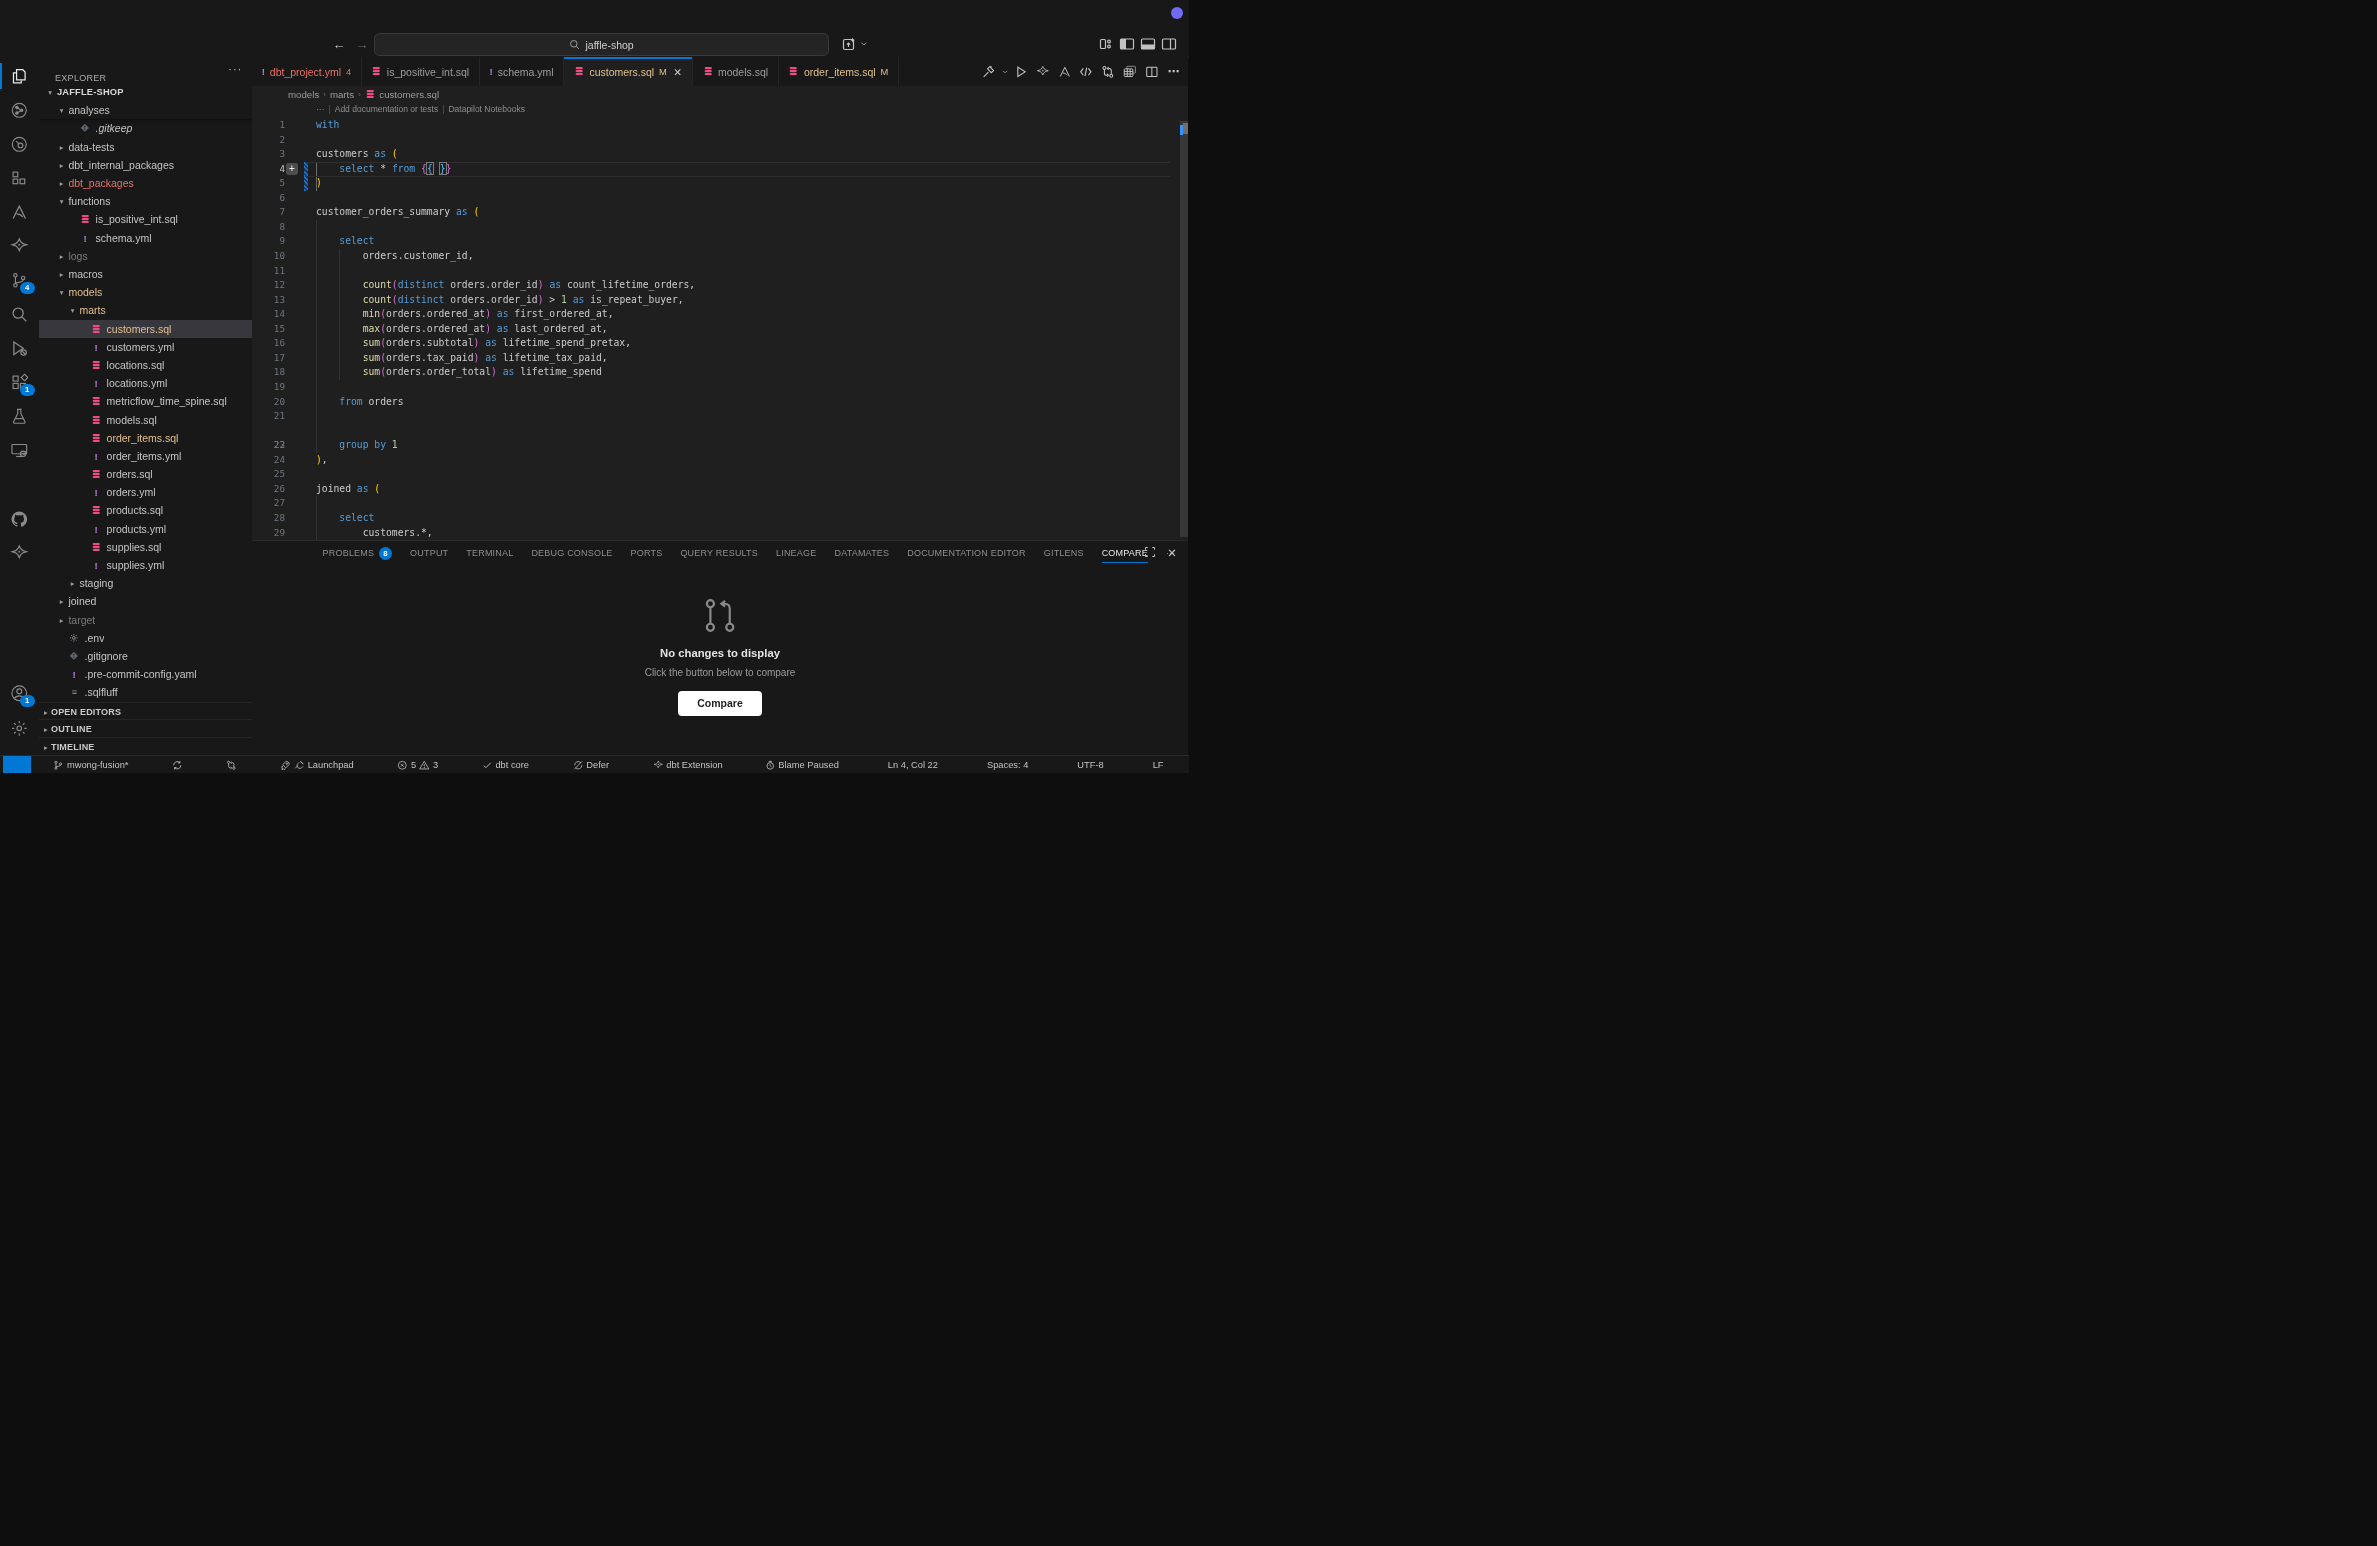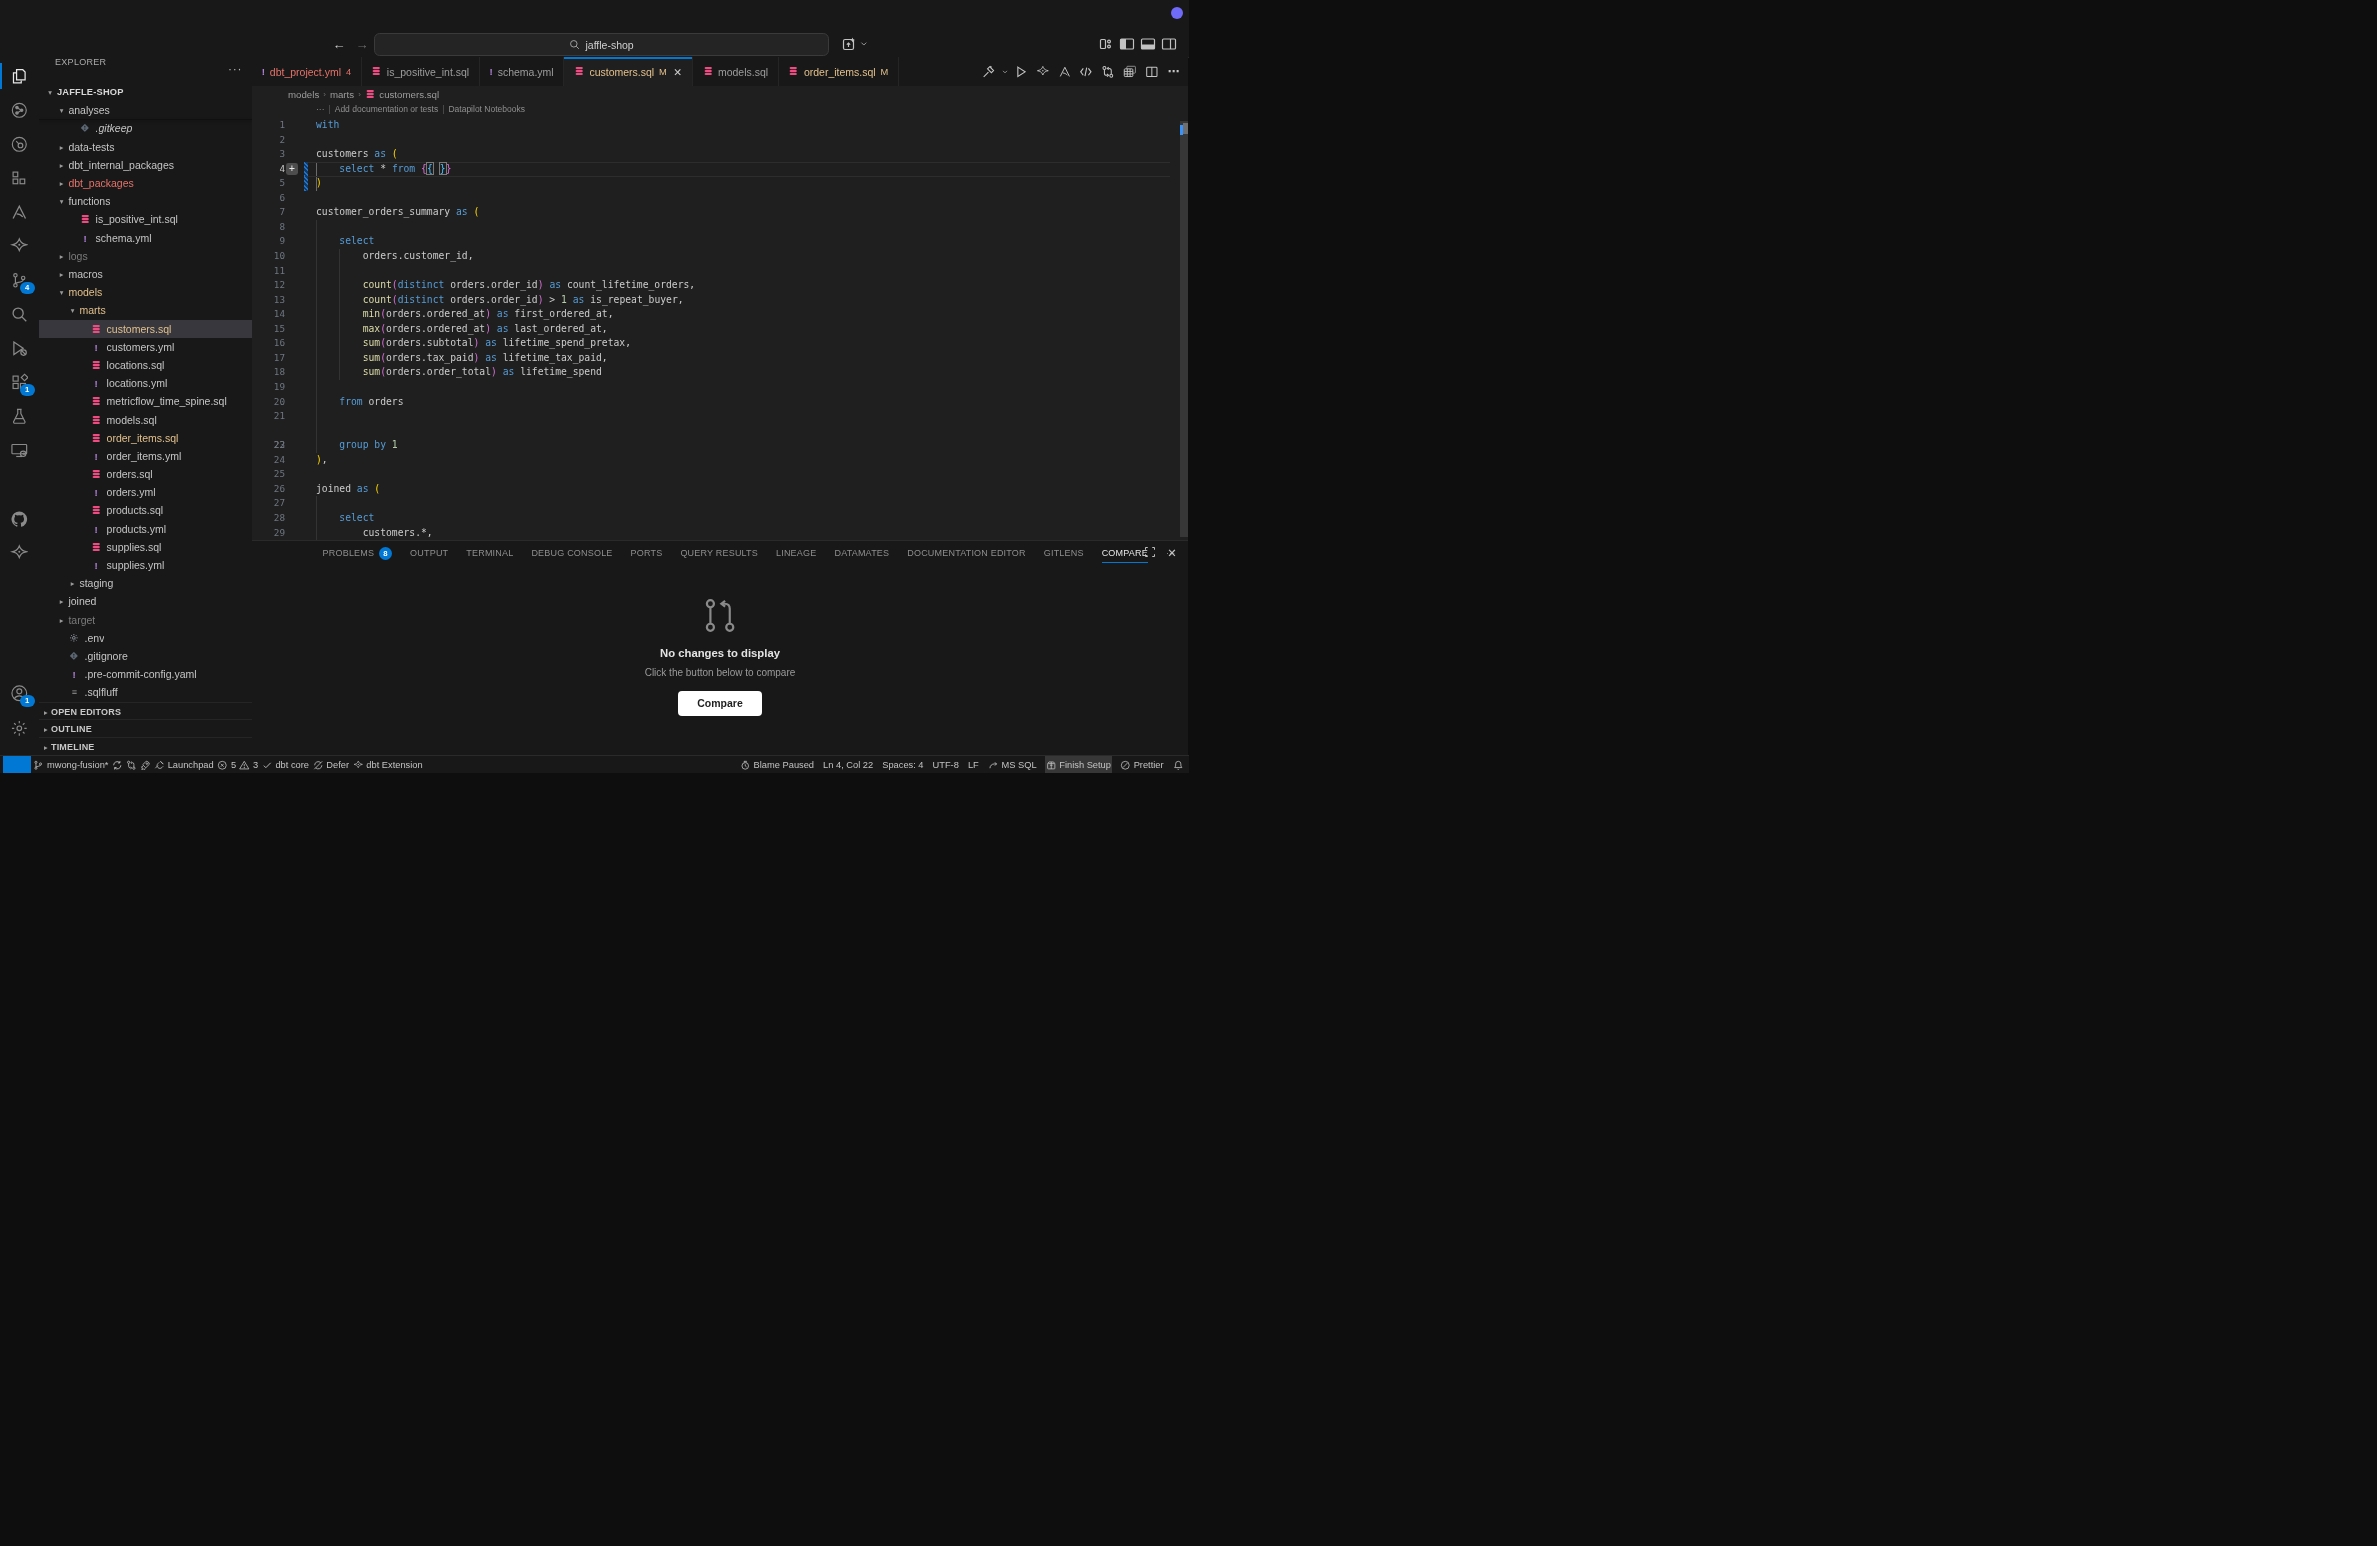--- a/index.html
+++ b/index.html
@@ -20,21 +20,21 @@
   
   #activitybar{left:0;top:57px;width:39px;height:698px;background:#181818;border-right:0.8px solid #2a2a2a;}
   .act-item{position:absolute;left:0;width:38px;height:32px;display:flex;align-items:center;justify-content:center;color:#8a8a8a;}
   .act-item.active{color:#e7e7e7;}
   .act-item.active::before{content:"";position:absolute;left:0;top:3.2px;bottom:3.2px;width:1.6px;background:#0078d4;}
   .act-item svg{width:18.6px;height:18.6px;}
   .act-badge{position:absolute;right:3.2px;bottom:2.4px;min-width:12px;height:12px;border-radius:7.3px;background:#0078d4;color:#fff;
              font-size:7.7px;display:flex;align-items:center;justify-content:center;padding:0 1.6px;font-weight:700;}
   
   #sidebar{left:39px;top:57px;width:213px;height:698px;background:#181818;border-right:0.8px solid #2a2a2a;overflow:hidden;}
-  #explorer-header{position:absolute;left:0;top:0;width:100%;height:26px;display:flex;align-items:flex-start;}
+  #explorer-header{position:absolute;left:0;top:0;width:100%;height:26px;display:flex;align-items:flex-end;}
   #explorer-title{margin-left:16px;font-size:9px;letter-spacing:0.3px;color:#ababab;}
   #explorer-more{position:absolute;right:9.7px;top:4.9px;color:#b5b5b5;font-size:12px;letter-spacing:0.8px;}
   #tree{position:absolute;left:0;top:26px;width:100%;height:651px;}
   .trow{position:absolute;left:0;width:100%;height:18px;display:flex;align-items:center;color:#c5c5c5;}
   .trow.selected{background:#37373d;}
   .trow .chev{width:9px;font-size:7.3px;color:#9a9a9a;margin-right:2.4px;flex:none;text-align:center;}
   .trow .ficon{width:11.3px;margin-right:4.9px;flex:none;display:flex;justify-content:center;align-items:center;}
   .trow .lbl{white-space:nowrap;overflow:hidden;}
   .trow.root .lbl{font-weight:700;font-size:9.3px;letter-spacing:0.2px;color:#d8d8d8;}
   .trow.modified .lbl{color:#e2c08d;}
@@ -94,21 +94,21 @@
   #panel-actions{position:absolute;right:11.3px;top:0;height:24px;display:flex;gap:11.3px;align-items:center;color:#c5c5c5;}
   #panel-actions svg{width:12px;height:12px;}
   #compare-empty{position:absolute;left:0;top:24px;width:100%;height:191px;display:flex;flex-direction:column;align-items:center;}
   #pr-icon{margin-top:32px;color:#8a8a8a;}
   #empty-title{margin-top:11.3px;font-size:11.3px;font-weight:700;color:#e3e3e3;}
   #empty-sub{margin-top:7.3px;font-size:10px;color:#9b9b9b;}
   #compare-btn{margin-top:13px;background:#ffffff;color:#1f1f1f;font-size:10.5px;font-weight:600;border:none;border-radius:4px;padding:6.5px 19.4px;}
   
   #statusbar{left:0;top:755px;width:1189px;height:18px;background:#181818;border-top:0.8px solid #2a2a2a;display:flex;align-items:center;color:#c3c3c3;font-size:9.3px;}
   #remote-box{width:27.5px;height:18px;background:#0078d4;color:#fff;display:flex;align-items:center;justify-content:center;flex:none;}
-  .sb-item{display:flex;align-items:center;gap:3.2px;padding:0 1px;height:18px;white-space:nowrap;}
+  .sb-item{display:flex;align-items:center;gap:3.2px;padding:0 21px;height:18px;white-space:nowrap;}
   .sb-item svg{width:10.5px;height:10.5px;}
   .sb-item.hl{background:#373737;}
   #sb-left{display:flex;align-items:center;margin-left:3.2px;gap:1.6px;}
   #sb-right{margin-left:auto;display:flex;align-items:center;margin-right:4.9px;gap:7px;}
 </style>
 </head>
 <body>
 
 <div id="titlebar" class="abs">
   <div id="nav-back" class="abs navarrow" style="left:330px;">←</div>

